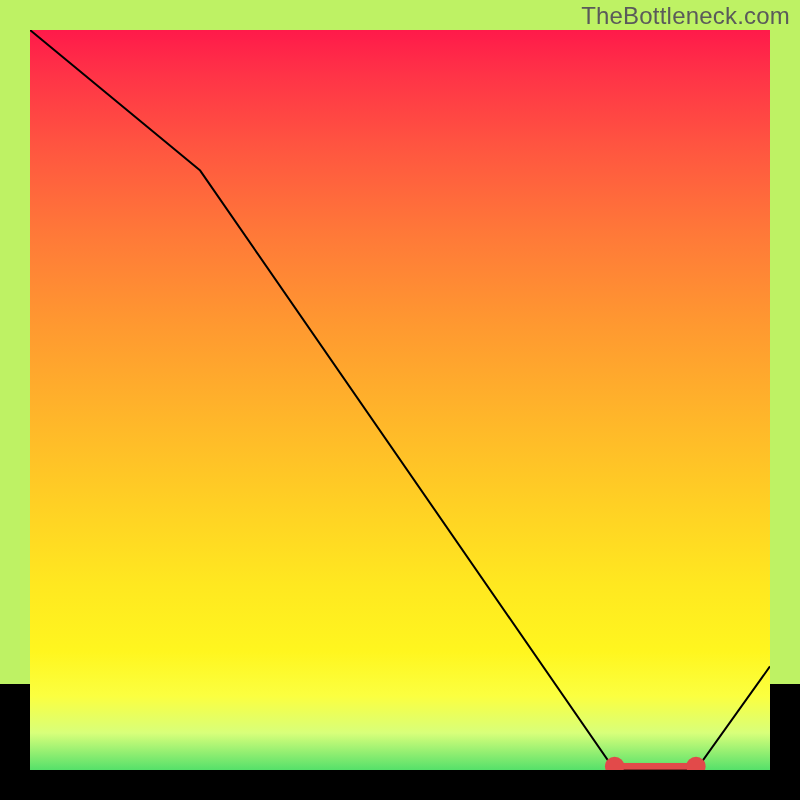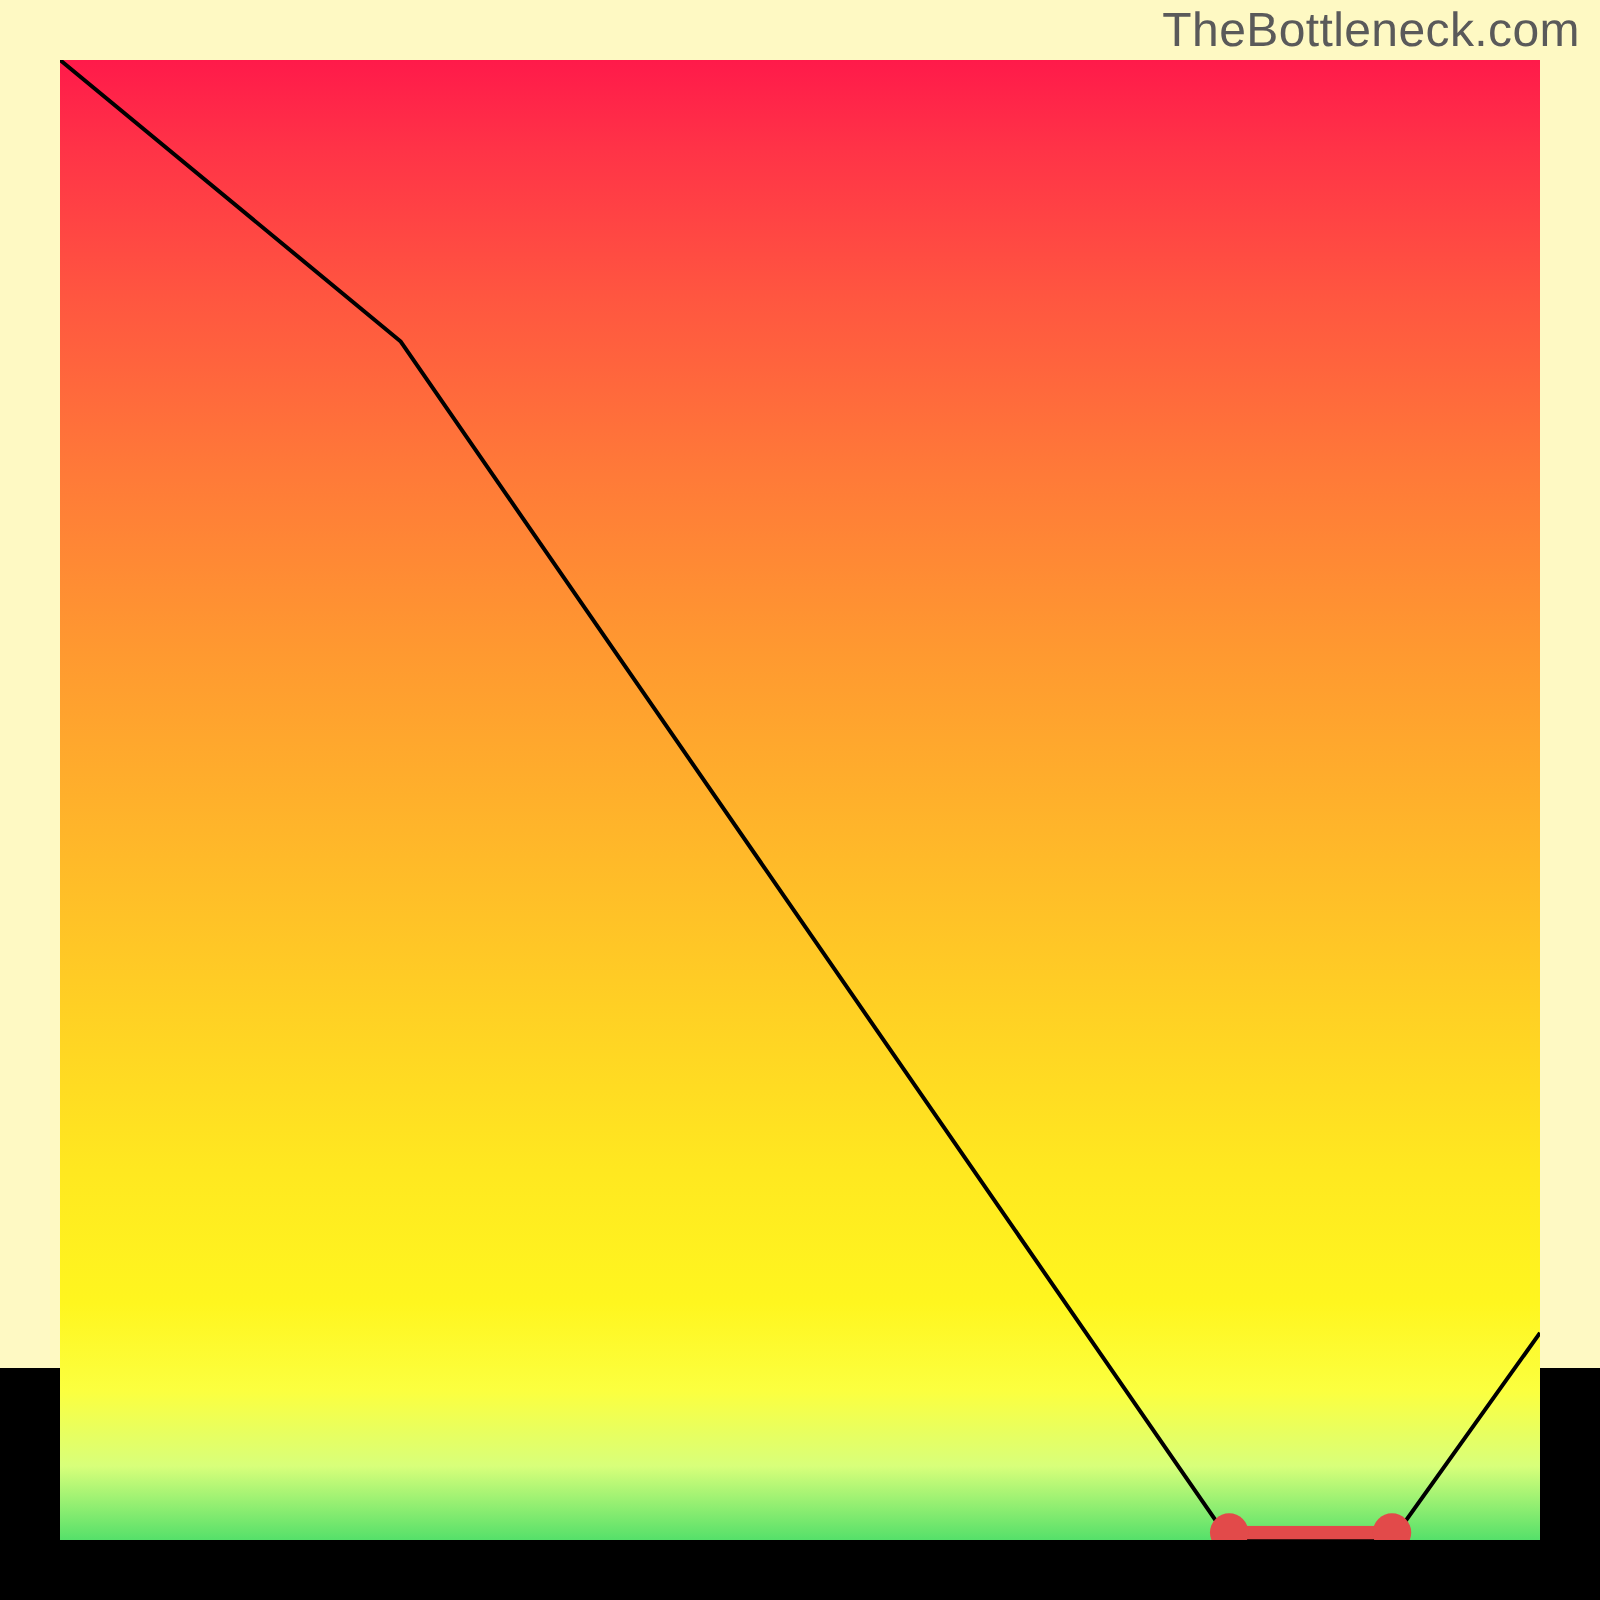--- a/index.html
+++ b/index.html
@@ -8,21 +8,21 @@
     width: 800px;
     height: 800px;
     background: #000;
     overflow: hidden;
     font-family: Arial, Helvetica, sans-serif;
   }
   .frame {
     position: relative;
     width: 800px;
     height: 684px;
-    background: #fef9c3;
+    background: #bef264;
   }
   .watermark {
     position: absolute;
     top: 2px;
     right: 10px;
     color: #5a5a5a;
     font-size: 24px;
     font-weight: 400;
     letter-spacing: 0.2px;
   }

